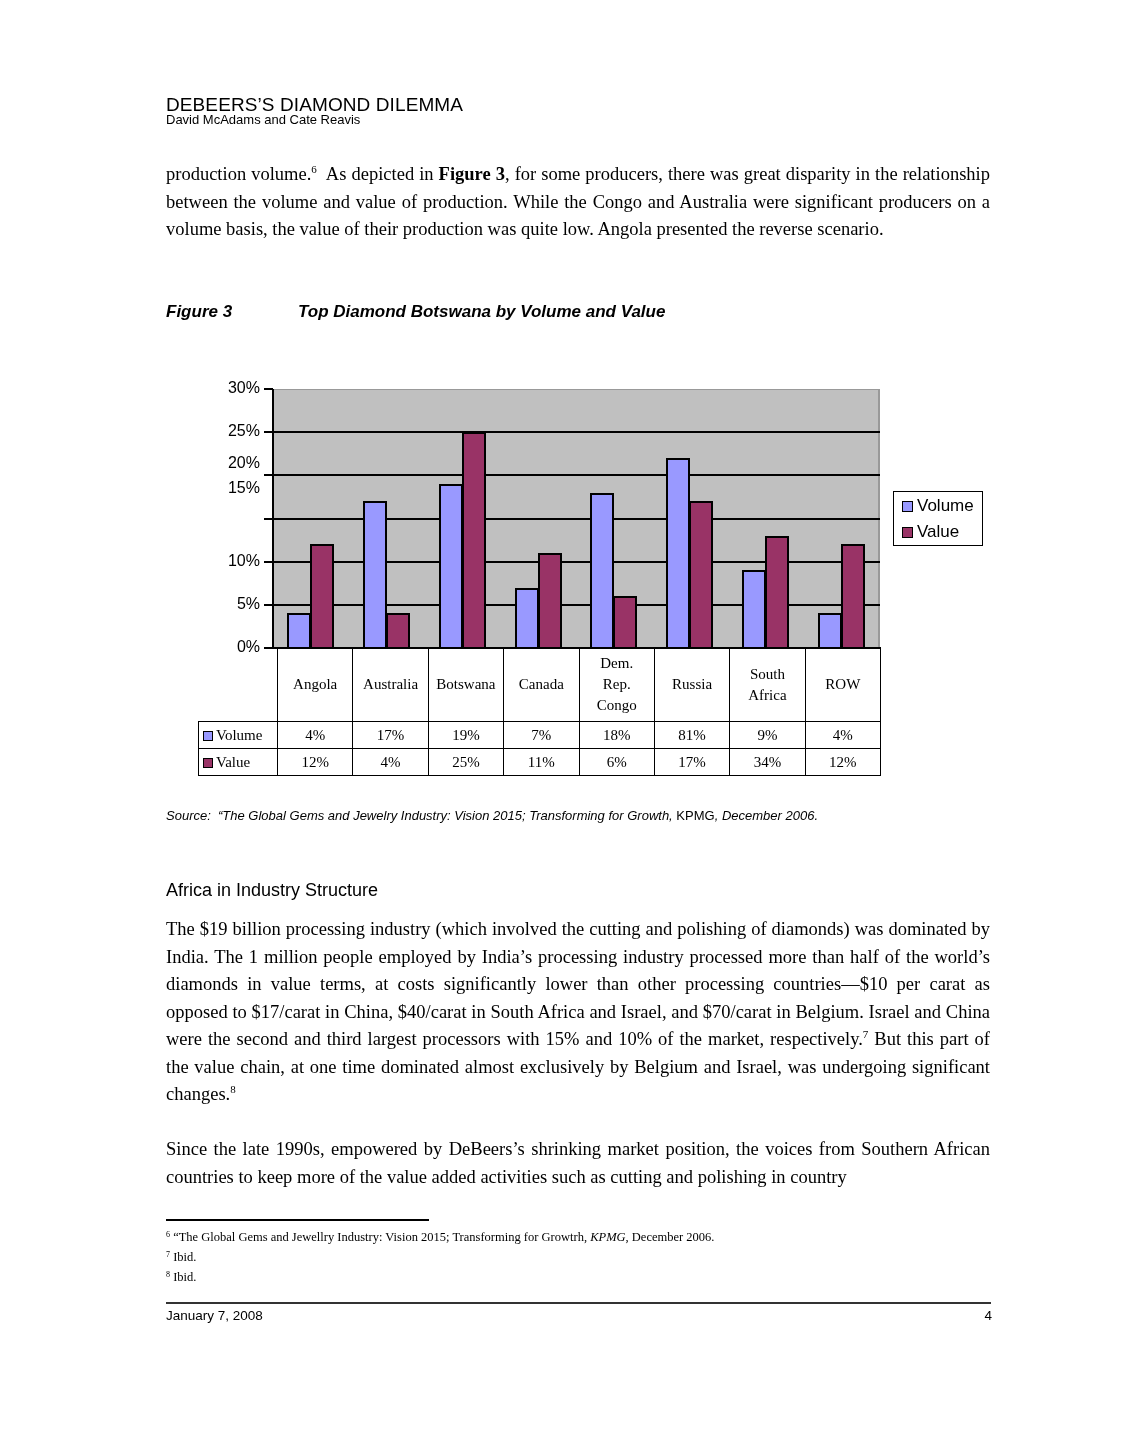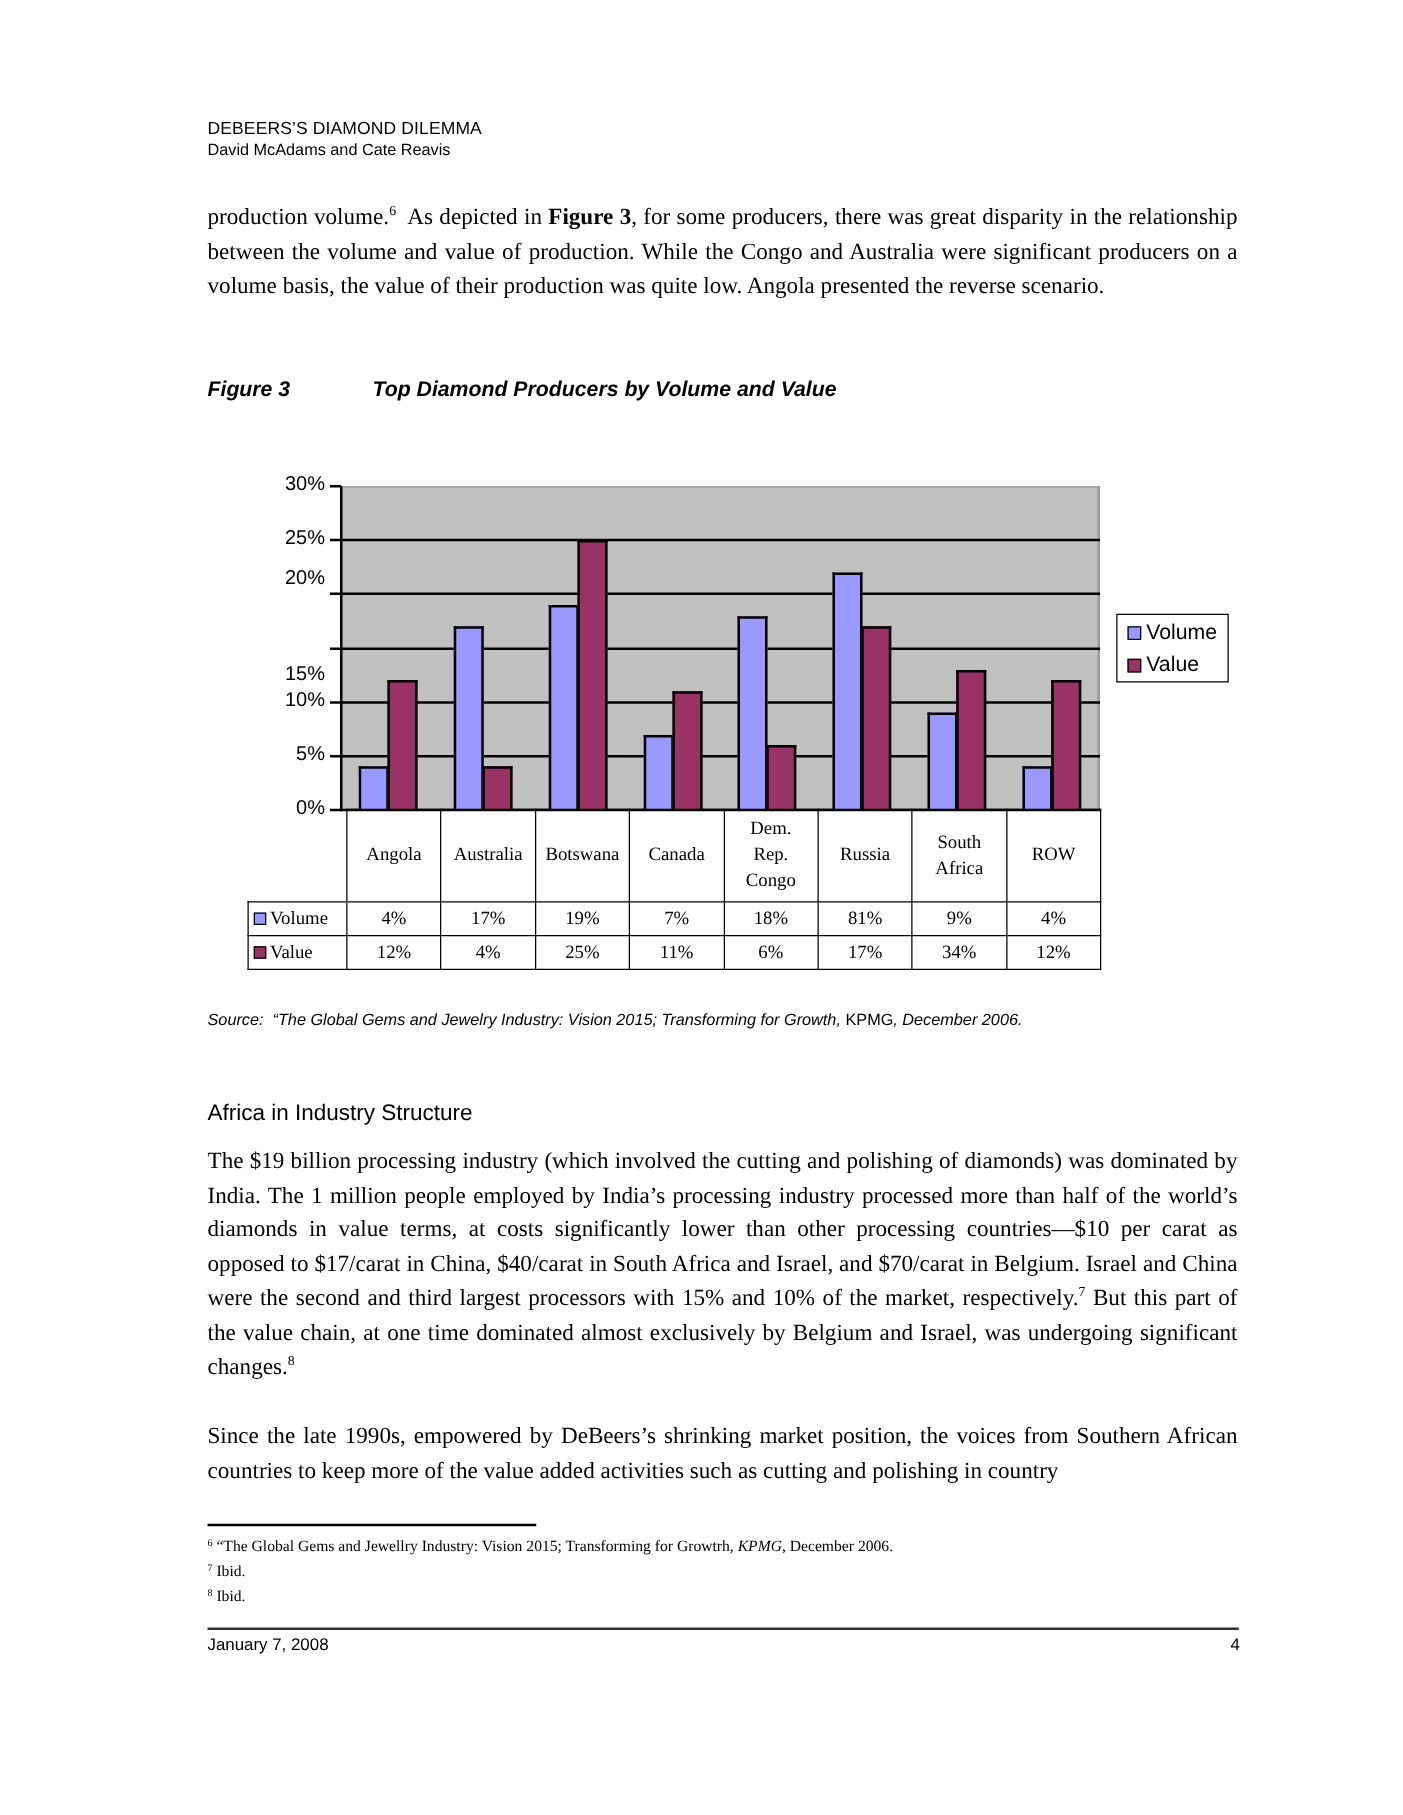--- a/index.html
+++ b/index.html
@@ -1,21 +1,21 @@
 <!DOCTYPE html>
 <html><head>
 <meta charset="utf-8">
 <style>
   html, body { margin: 0; padding: 0; background: #ffffff; }
   body { width: 1122px; height: 1452px; position: relative; overflow: hidden; color: #000; }
   .abs { position: absolute; }
   .sans { font-family: "Liberation Sans", sans-serif; }
   .serif { font-family: "Liberation Serif", serif; }
 
-  .hdr-title { left: 166px; top: 94px; font-size: 14px; letter-spacing: 0.1px; }
+  .hdr-title { left: 166px; top: 94px; font-size: 19px; letter-spacing: 0.1px; }
   .hdr-authors { left: 166px; top: 112px; font-size: 13px; }
 
   .para { left: 166px; width: 824px; font-size: 18.5px; line-height: 27.5px; text-align: justify; text-align-last: left; }
   .para sup { font-size: 11px; line-height: 0; vertical-align: 7px; }
 
   .fig-label { left: 166px; top: 302px; font-size: 17px; font-weight: bold; font-style: italic; }
   .fig-title { left: 298px; top: 302px; font-size: 17px; font-weight: bold; font-style: italic; }
 
   
   .plot { left: 273px; top: 389px; width: 607px; height: 259px; background: #c0c0c0; border-top: 1px solid #999; border-right: 2px solid #999; box-sizing: border-box; }
@@ -54,21 +54,21 @@
 </style>
 </head>
 <body>
 
 <div class="abs sans hdr-title">DEBEERS’S DIAMOND DILEMMA</div>
 <div class="abs sans hdr-authors">David McAdams and Cate Reavis</div>
 
 <div class="abs serif para" style="top:161px;"><span>production volume.</span><sup>6</sup><span style="white-space:pre-wrap;">  As depicted in </span><b>Figure 3</b><span>, for some producers, there was great disparity in the relationship between the volume and value of production.  While the Congo and Australia were significant producers on a volume basis, the value of their production was quite low. Angola presented the reverse scenario.</span></div>
 
 <div class="abs sans fig-label">Figure 3</div>
-<div class="abs sans fig-title">Top Diamond Producers by Volume and Value</div>
+<div class="abs sans fig-title">Top Diamond Botswana by Volume and Value</div>
 
 <div id="chart">
   <div class="abs plot"></div>
   <div id="grid-layer">
       <div class="abs gridline" style="top: 647px;"></div>
       <div class="abs tick" style="top: 647px;"></div>
       <div class="abs gridline" style="top: 603.833px;"></div>
       <div class="abs tick" style="top: 603.833px;"></div>
       <div class="abs gridline" style="top: 560.667px;"></div>
       <div class="abs tick" style="top: 560.667px;"></div>
@@ -96,21 +96,21 @@
       <div class="bar vol" style="left: 469.188px; width: 24px; top: 181.3px; height: 77.7px;"></div>
       <div class="bar val" style="left: 492.188px; width: 24px; top: 146.767px; height: 112.233px;"></div>
       <div class="bar vol" style="left: 545.062px; width: 24px; top: 224.467px; height: 34.5333px;"></div>
       <div class="bar val" style="left: 568.062px; width: 24px; top: 155.4px; height: 103.6px;"></div>
     </div>
   <div class="abs y-axis"></div>
   <div id="ylabels-layer">
       <div class="abs sans ylab" style="top: 638px;">0%</div>
       <div class="abs sans ylab" style="top: 594.833px;">5%</div>
       <div class="abs sans ylab" style="top: 551.667px;">10%</div>
-      <div class="abs sans ylab" style="top: 531px;">15%</div>
+      <div class="abs sans ylab" style="top: 479px;">15%</div>
       <div class="abs sans ylab" style="top: 454px;">20%</div>
       <div class="abs sans ylab" style="top: 422.167px;">25%</div>
       <div class="abs sans ylab" style="top: 379px;">30%</div>
     </div>
 
   <div class="abs sans legend">
     <div class="legend-item" style="top:4px;">
       <span class="swatch" style="background:#9999ff;"></span>
       <span>Volume</span>
     </div>

